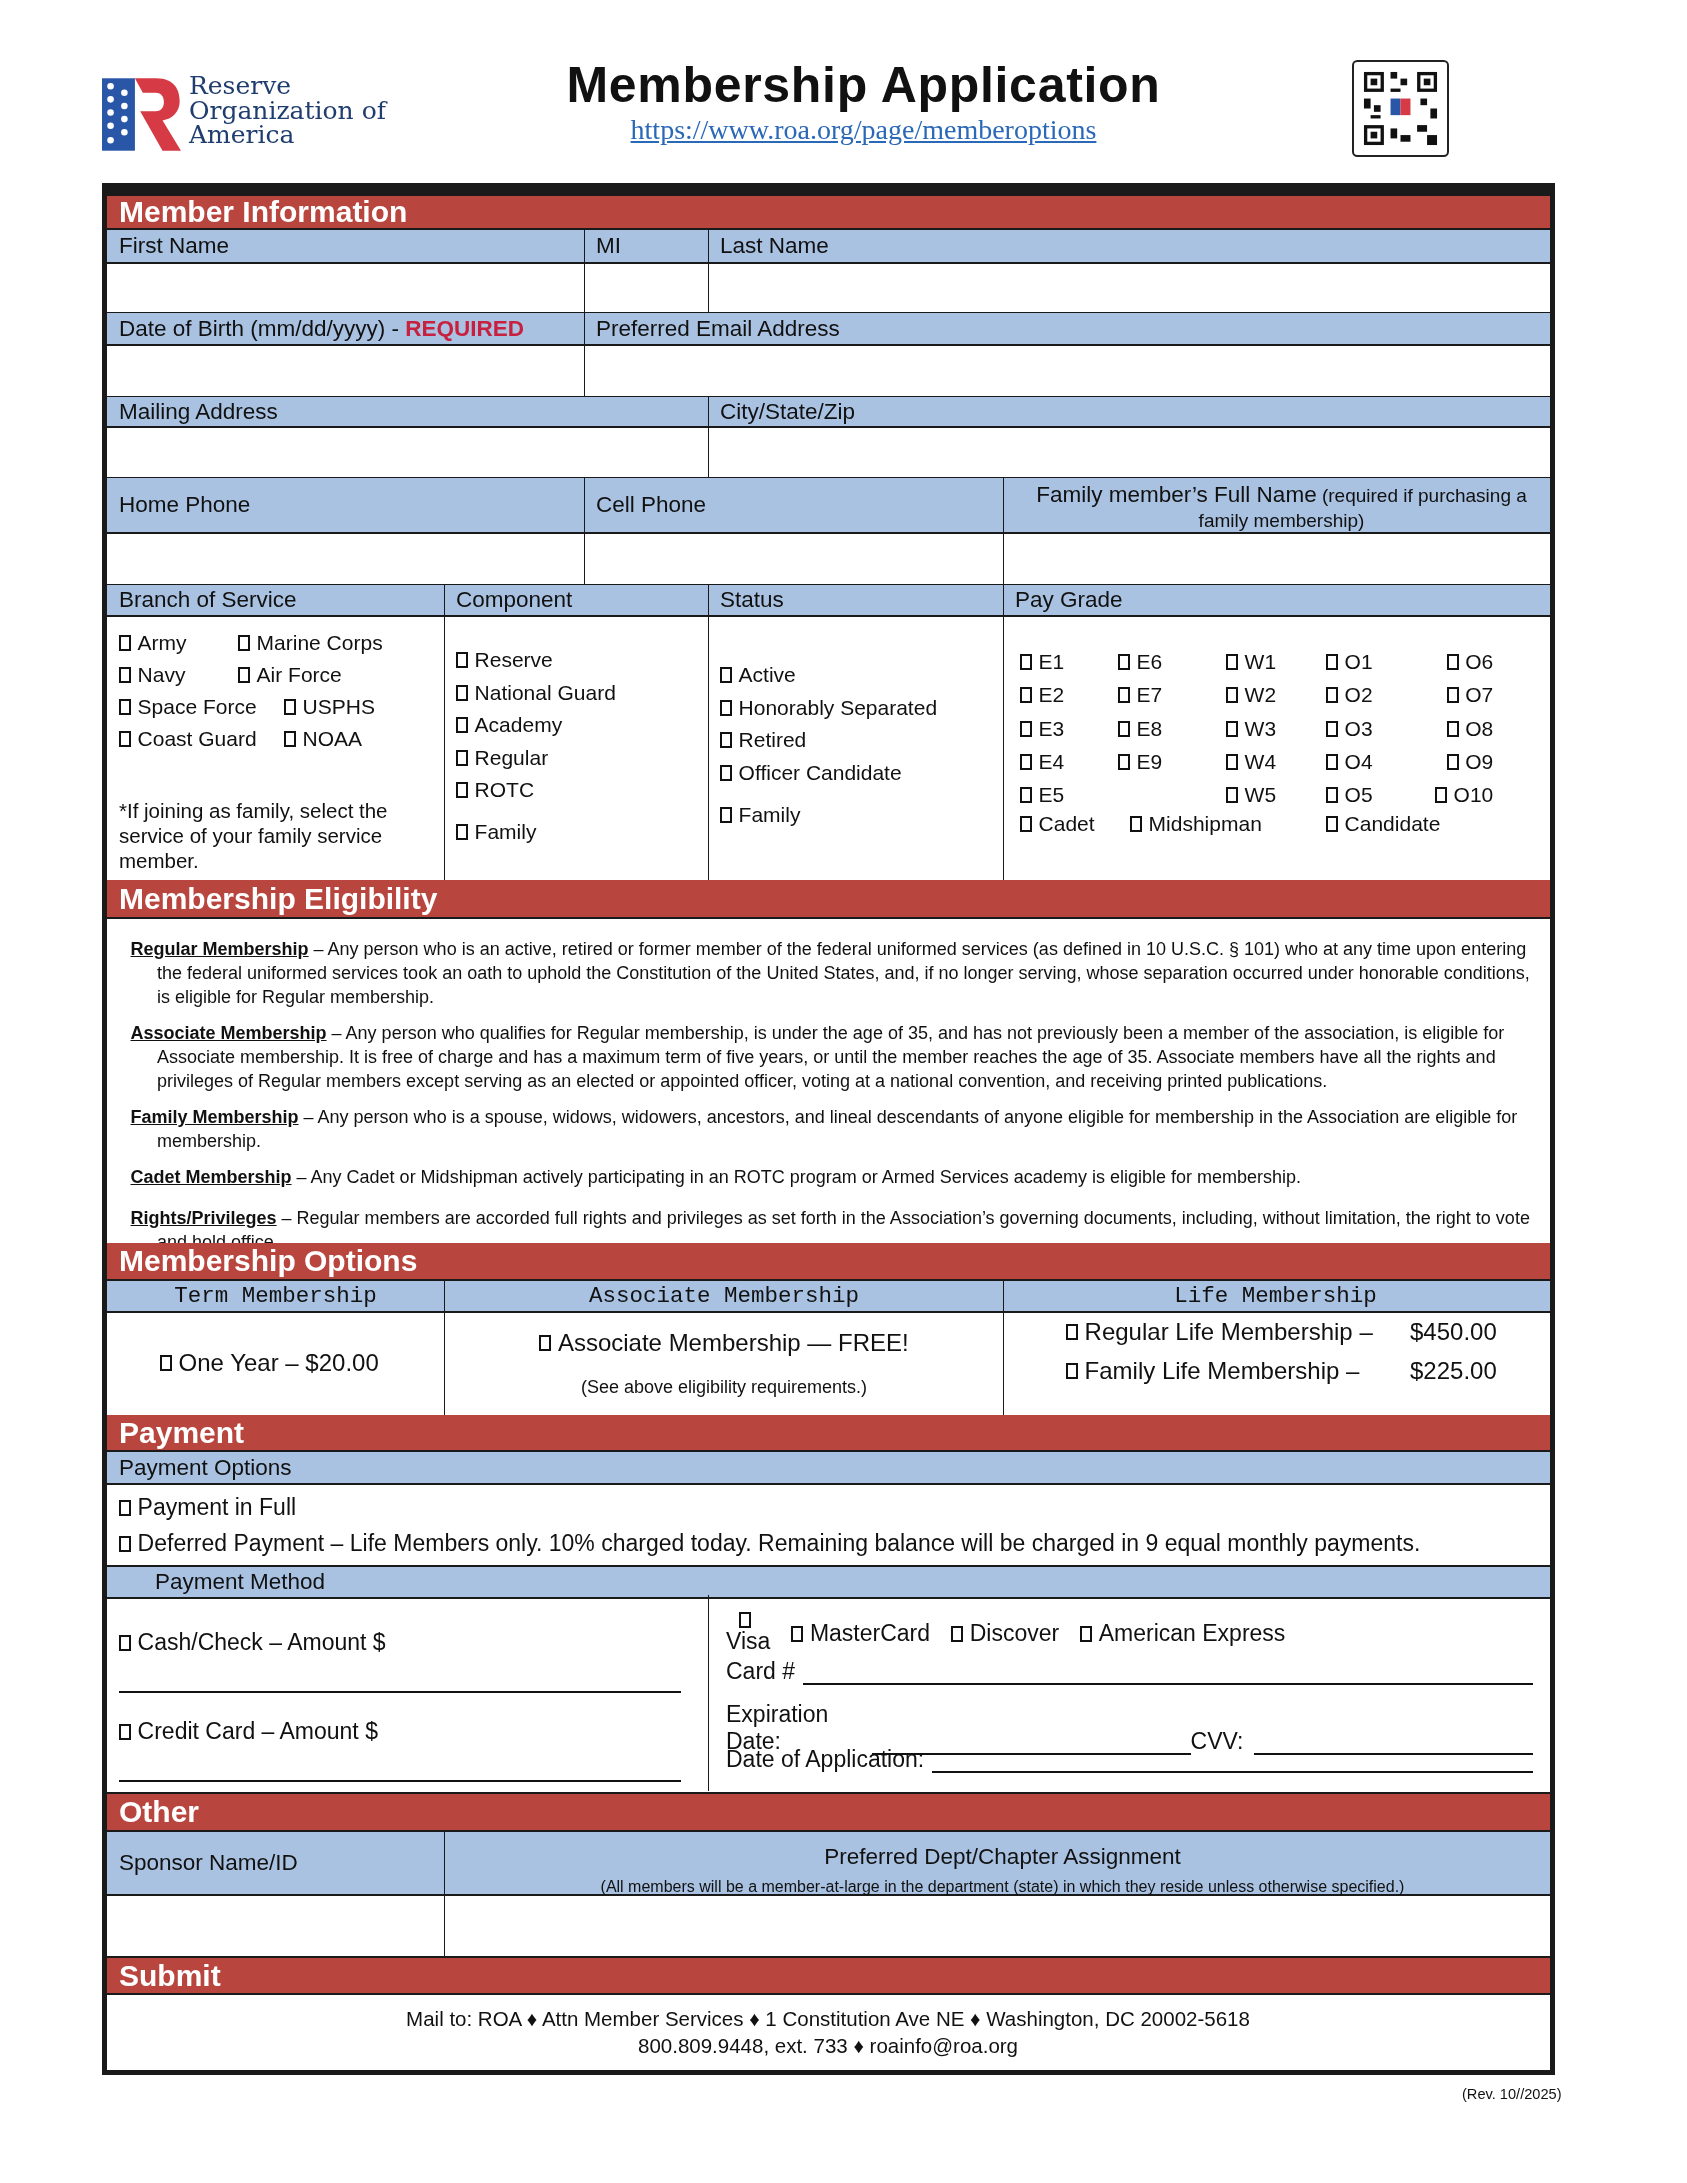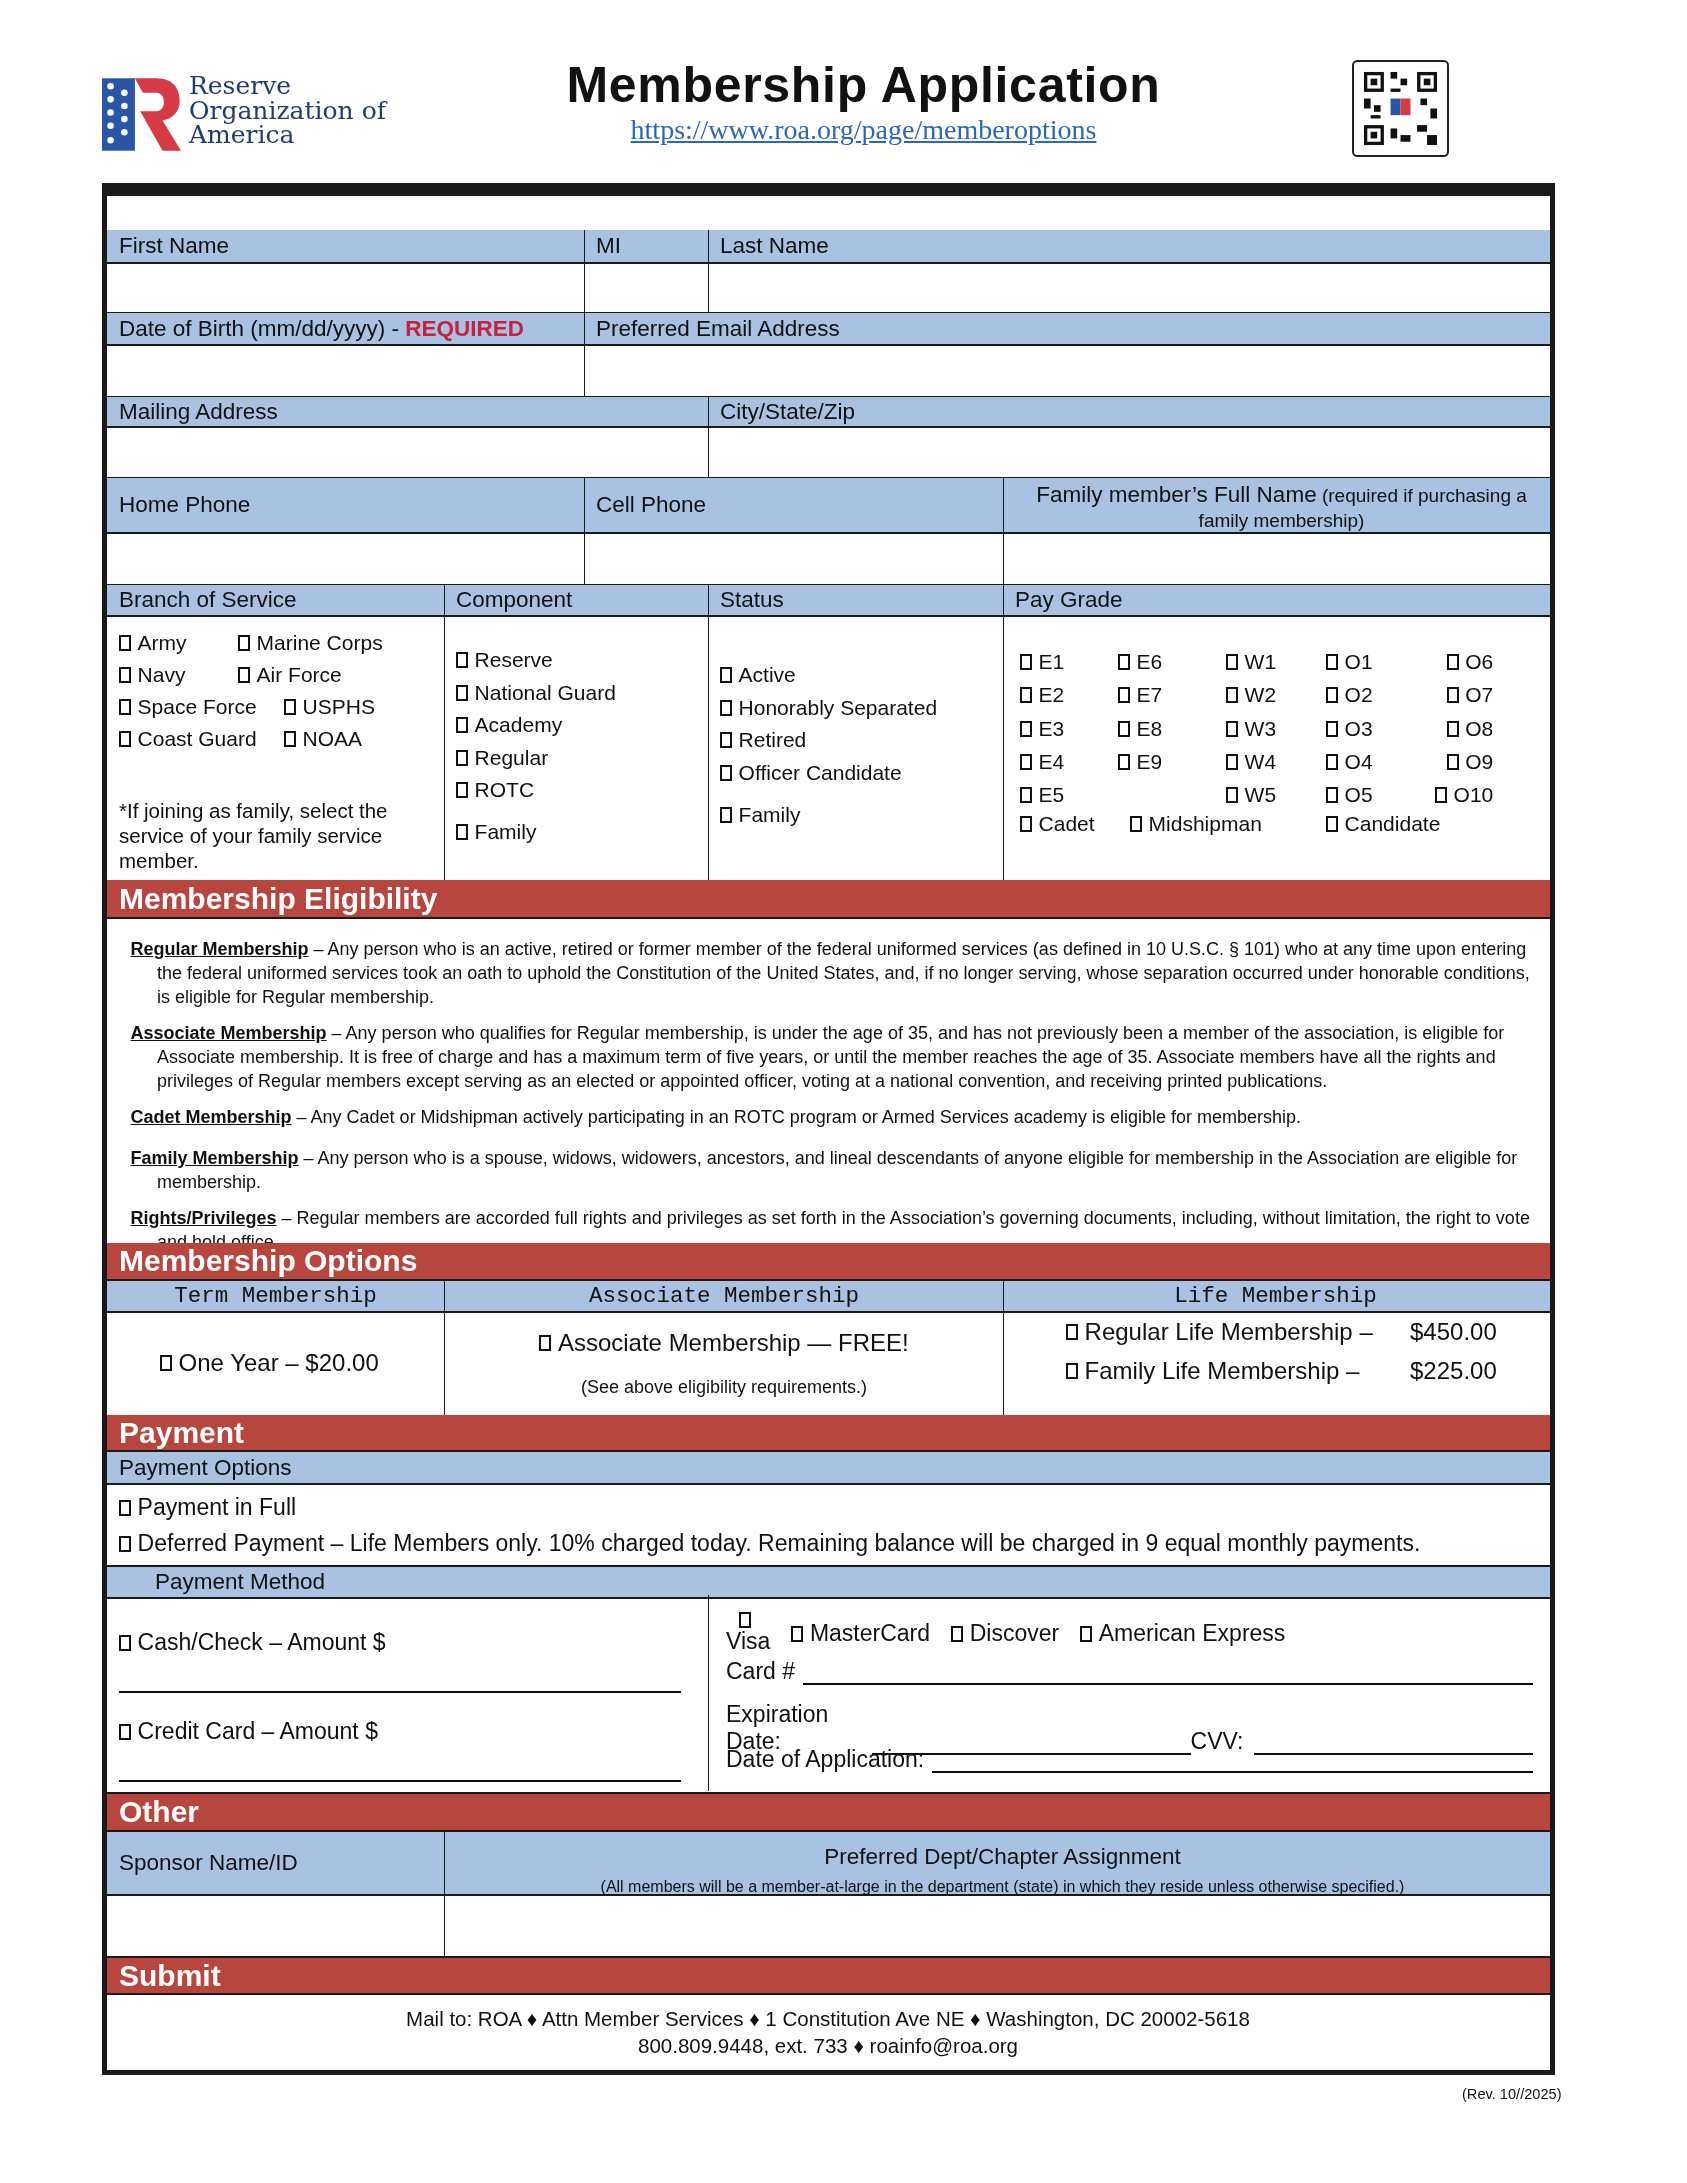--- a/index.html
+++ b/index.html
@@ -83,20 +83,21 @@
         <rect x="21" y="5" width="2" height="2"></rect>
         <rect x="5" y="21" width="2" height="2"></rect>
       </g>
     <rect x="11" y="11" width="3" height="5" fill="#2a56a8"></rect>
       <rect x="14" y="11" width="3" height="5" fill="#d63a44"></rect>
   </svg>
 </div>
 
 <div class="abs form">
 
+  <div class="band-red" style="top:0;height:34px;">Member Information</div>
 
   <div class="band-blue" style="top:34px;height:32px;">
     <div class="lbl" style="left:0;width:477px;">First Name</div>
     <div class="lbl" style="left:477px;width:124px;">MI</div>
     <div class="lbl" style="left:601px;width:840px;">Last Name</div>
   </div>
   <input class="inp" style="left: 0px; top: 66px; width: 477px; height: 51px;" value="">
   <input class="inp" style="left: 477px; top: 66px; width: 124px; height: 51px;" value="">
   <input class="inp" style="left: 601px; top: 66px; width: 840px; height: 51px;" value="">
   <div class="vline" style="left:477px;top:34px;height:83px;"></div>
@@ -357,22 +358,22 @@
           <span class="box"></span>
           <span>Candidate</span>
         </label>
     </div>
   </div>
 
   <div class="band-red" style="top:684px;height:39px;">Membership Eligibility</div>
   <div class="abs elig" style="left:12px;top:741px;width:1422px;">
     <p><span class="term">Regular Membership</span><span> – Any person who is an active, retired or former member of the federal uniformed services (as defined in 10 U.S.C. § 101) who at any time upon entering the federal uniformed services took an oath to uphold the Constitution of the United States, and, if no longer serving, whose separation occurred under honorable conditions, is eligible for Regular membership.</span></p>
     <p><span class="term">Associate Membership</span><span> – Any person who qualifies for Regular membership, is under the age of 35, and has not previously been a member of the association, is eligible for Associate membership. It is free of charge and has a maximum term of five years, or until the member reaches the age of 35. Associate members have all the rights and privileges of Regular members except serving as an elected or appointed officer, voting at a national convention, and receiving printed publications.</span></p>
+    <p><span class="term">Family Membership</span><span> – Any person who is a spouse, widows, widowers, ancestors, and lineal descendants of anyone eligible for membership in the Association are eligible for membership.</span></p>
     <p style="margin-bottom:17px;"><span class="term">Cadet Membership</span><span> – Any Cadet or Midshipman actively participating in an ROTC program or Armed Services academy is eligible for membership.</span></p>
-    <p><span class="term">Family Membership</span><span> – Any person who is a spouse, widows, widowers, ancestors, and lineal descendants of anyone eligible for membership in the Association are eligible for membership.</span></p>
     <p><span class="term">Rights/Privileges</span><span> – Regular members are accorded full rights and privileges as set forth in the Association’s governing documents, including, without limitation, the right to vote and hold office.</span></p>
   </div>
 
   <div class="band-red" style="top:1047px;height:38px;">Membership Options</div>
   <div class="band-blue" style="top:1085px;height:30px;font-family:Liberation Mono, monospace;">
     <div class="lbl center" style="left:0;width:337px;justify-content:center;padding:0;">Term Membership</div>
     <div class="lbl center" style="left:337px;width:560px;justify-content:center;padding:0;">Associate Membership</div>
     <div class="lbl center" style="left:896px;width:545px;justify-content:center;padding:0;">Life Membership</div>
   </div>
   <div class="vline" style="left:337px;top:1085px;height:134px;"></div>

